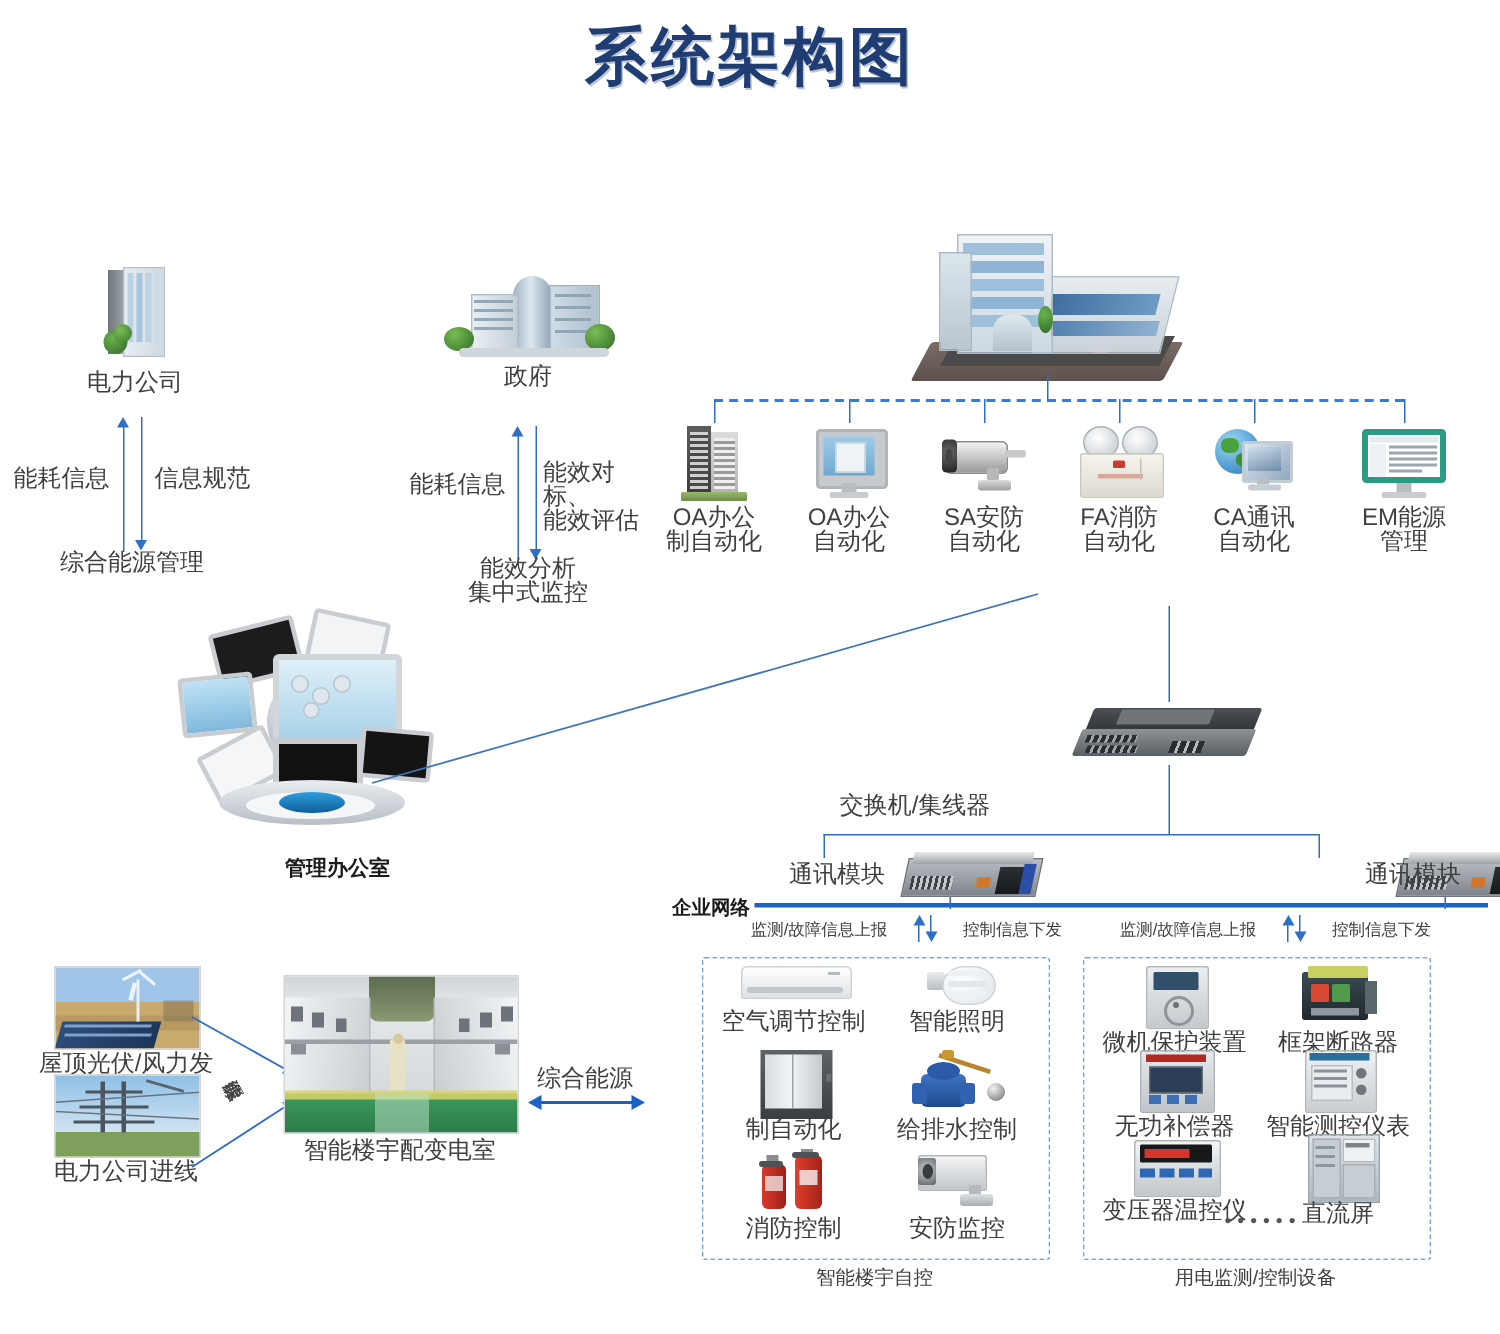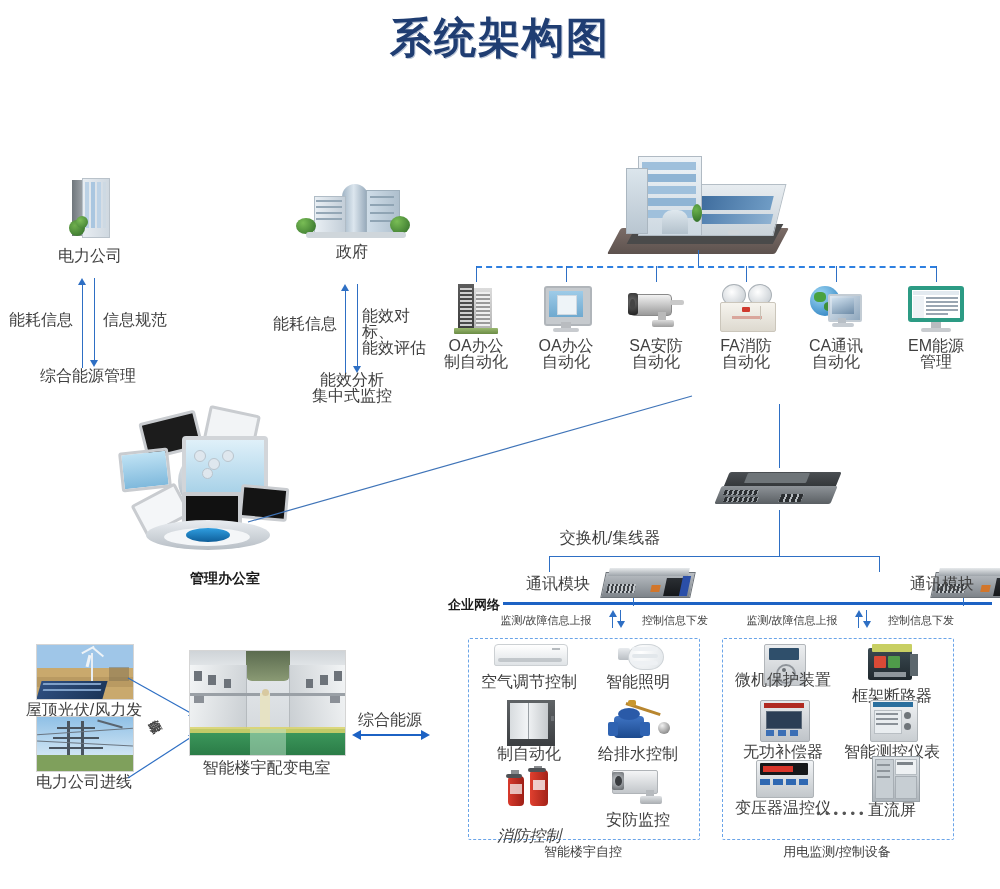--- a/index.html
+++ b/index.html
@@ -326,21 +326,21 @@
   <div class="abs" style="left:32px;top:0;width:50px;height:42px;">
     <div class="abs" style="left:2px;top:10px;width:16px;height:30px;border-radius:4px;background:linear-gradient(90deg,#d83a2c,#9e1f16);"></div>
     <div class="abs" style="left:5px;top:4px;width:8px;height:8px;background:#8a8d90;"></div>
     <div class="abs" style="left:0px;top:8px;width:16px;height:4px;background:#4e5155;border-radius:2px;"></div>
     <div class="abs" style="left:4px;top:18px;width:12px;height:10px;background:#f1e3e1;opacity:.8;"></div>
     <div class="abs" style="left:24px;top:4px;width:18px;height:36px;border-radius:4px;background:linear-gradient(90deg,#e0402f,#a32218);"></div>
     <div class="abs" style="left:28px;top:0px;width:8px;height:6px;background:#8a8d90;"></div>
     <div class="abs" style="left:22px;top:2px;width:18px;height:4px;background:#4e5155;border-radius:2px;"></div>
     <div class="abs" style="left:27px;top:14px;width:12px;height:10px;background:#f4e8e6;opacity:.85;"></div>
   </div>
-  <div class="abs lbl" style="left:0;top:62px;width:110px;font-style:italic;">消防控制</div>
+  <div class="abs lbl" style="left:0;top:46px;width:110px;">消防控制</div>
 </div>
 <div class="abs" style="left:584px;top:766px;width:108px;">
   <div class="abs" style="left:28px;top:4px;width:58px;height:36px;">
     <div class="abs" style="left:0;top:0;width:44px;height:22px;background:linear-gradient(180deg,#f4f5f6,#c2c6ca);border:1px solid #b0b4b8;border-radius:2px;"></div>
     <div class="abs" style="left:0px;top:2px;width:12px;height:18px;border-radius:2px;background:radial-gradient(circle at 45% 45%,#cfd3d7,#5d6165);"></div>
     <div class="abs" style="left:3px;top:6px;width:7px;height:10px;border-radius:50%;background:#3a3d40;"></div>
     <div class="abs" style="left:34px;top:20px;width:8px;height:8px;background:#b6babe;"></div>
     <div class="abs" style="left:28px;top:26px;width:22px;height:8px;background:linear-gradient(180deg,#dfe2e5,#a9adb1);border-radius:2px;"></div>
   </div>
   <div class="abs lbl" style="left:0;top:46px;width:108px;">安防监控</div>
@@ -348,21 +348,21 @@
 <div class="abs lbl" style="left:468px;top:844px;width:230px;font-size:13px;">智能楼宇自控</div>
 
 <div class="abs dashbox" style="left:722px;top:638px;width:230px;height:200px;"></div>
 <div class="abs" style="left:728px;top:644px;width:110px;">
   <div class="abs" style="left:36px;top:0;width:40px;height:40px;">
     <div class="abs" style="left:0;top:0;width:40px;height:40px;background:linear-gradient(180deg,#eceef0,#c5c9cd);border:1px solid #b2b6ba;border-radius:2px;"></div>
     <div class="abs" style="left:5px;top:4px;width:30px;height:12px;background:#2f4f6b;border-radius:1px;"></div>
     <div class="abs" style="left:12px;top:20px;width:16px;height:16px;border-radius:50%;border:2px solid #8f949a;"></div>
     <div class="abs" style="left:18px;top:24px;width:4px;height:4px;border-radius:50%;background:#6d7276;"></div>
   </div>
-  <div class="abs lbl" style="left:0;top:28px;width:110px;">微机保护装置</div>
+  <div class="abs lbl" style="left:0;top:44px;width:110px;">微机保护装置</div>
 </div>
 <div class="abs" style="left:838px;top:644px;width:108px;">
   <div class="abs" style="left:30px;top:0;width:50px;height:40px;">
     <div class="abs" style="left:0;top:4px;width:44px;height:32px;background:linear-gradient(180deg,#3b4a52,#20292e);border-radius:2px;"></div>
     <div class="abs" style="left:4px;top:0px;width:40px;height:8px;background:#c8cf63;border-radius:1px;"></div>
     <div class="abs" style="left:6px;top:12px;width:12px;height:12px;background:#d94a36;border-radius:1px;"></div>
     <div class="abs" style="left:20px;top:12px;width:12px;height:12px;background:#4f9b4a;border-radius:1px;"></div>
     <div class="abs" style="left:6px;top:28px;width:32px;height:5px;background:#8f979c;"></div>
     <div class="abs" style="left:42px;top:10px;width:8px;height:22px;background:#5c676d;"></div>
   </div>

